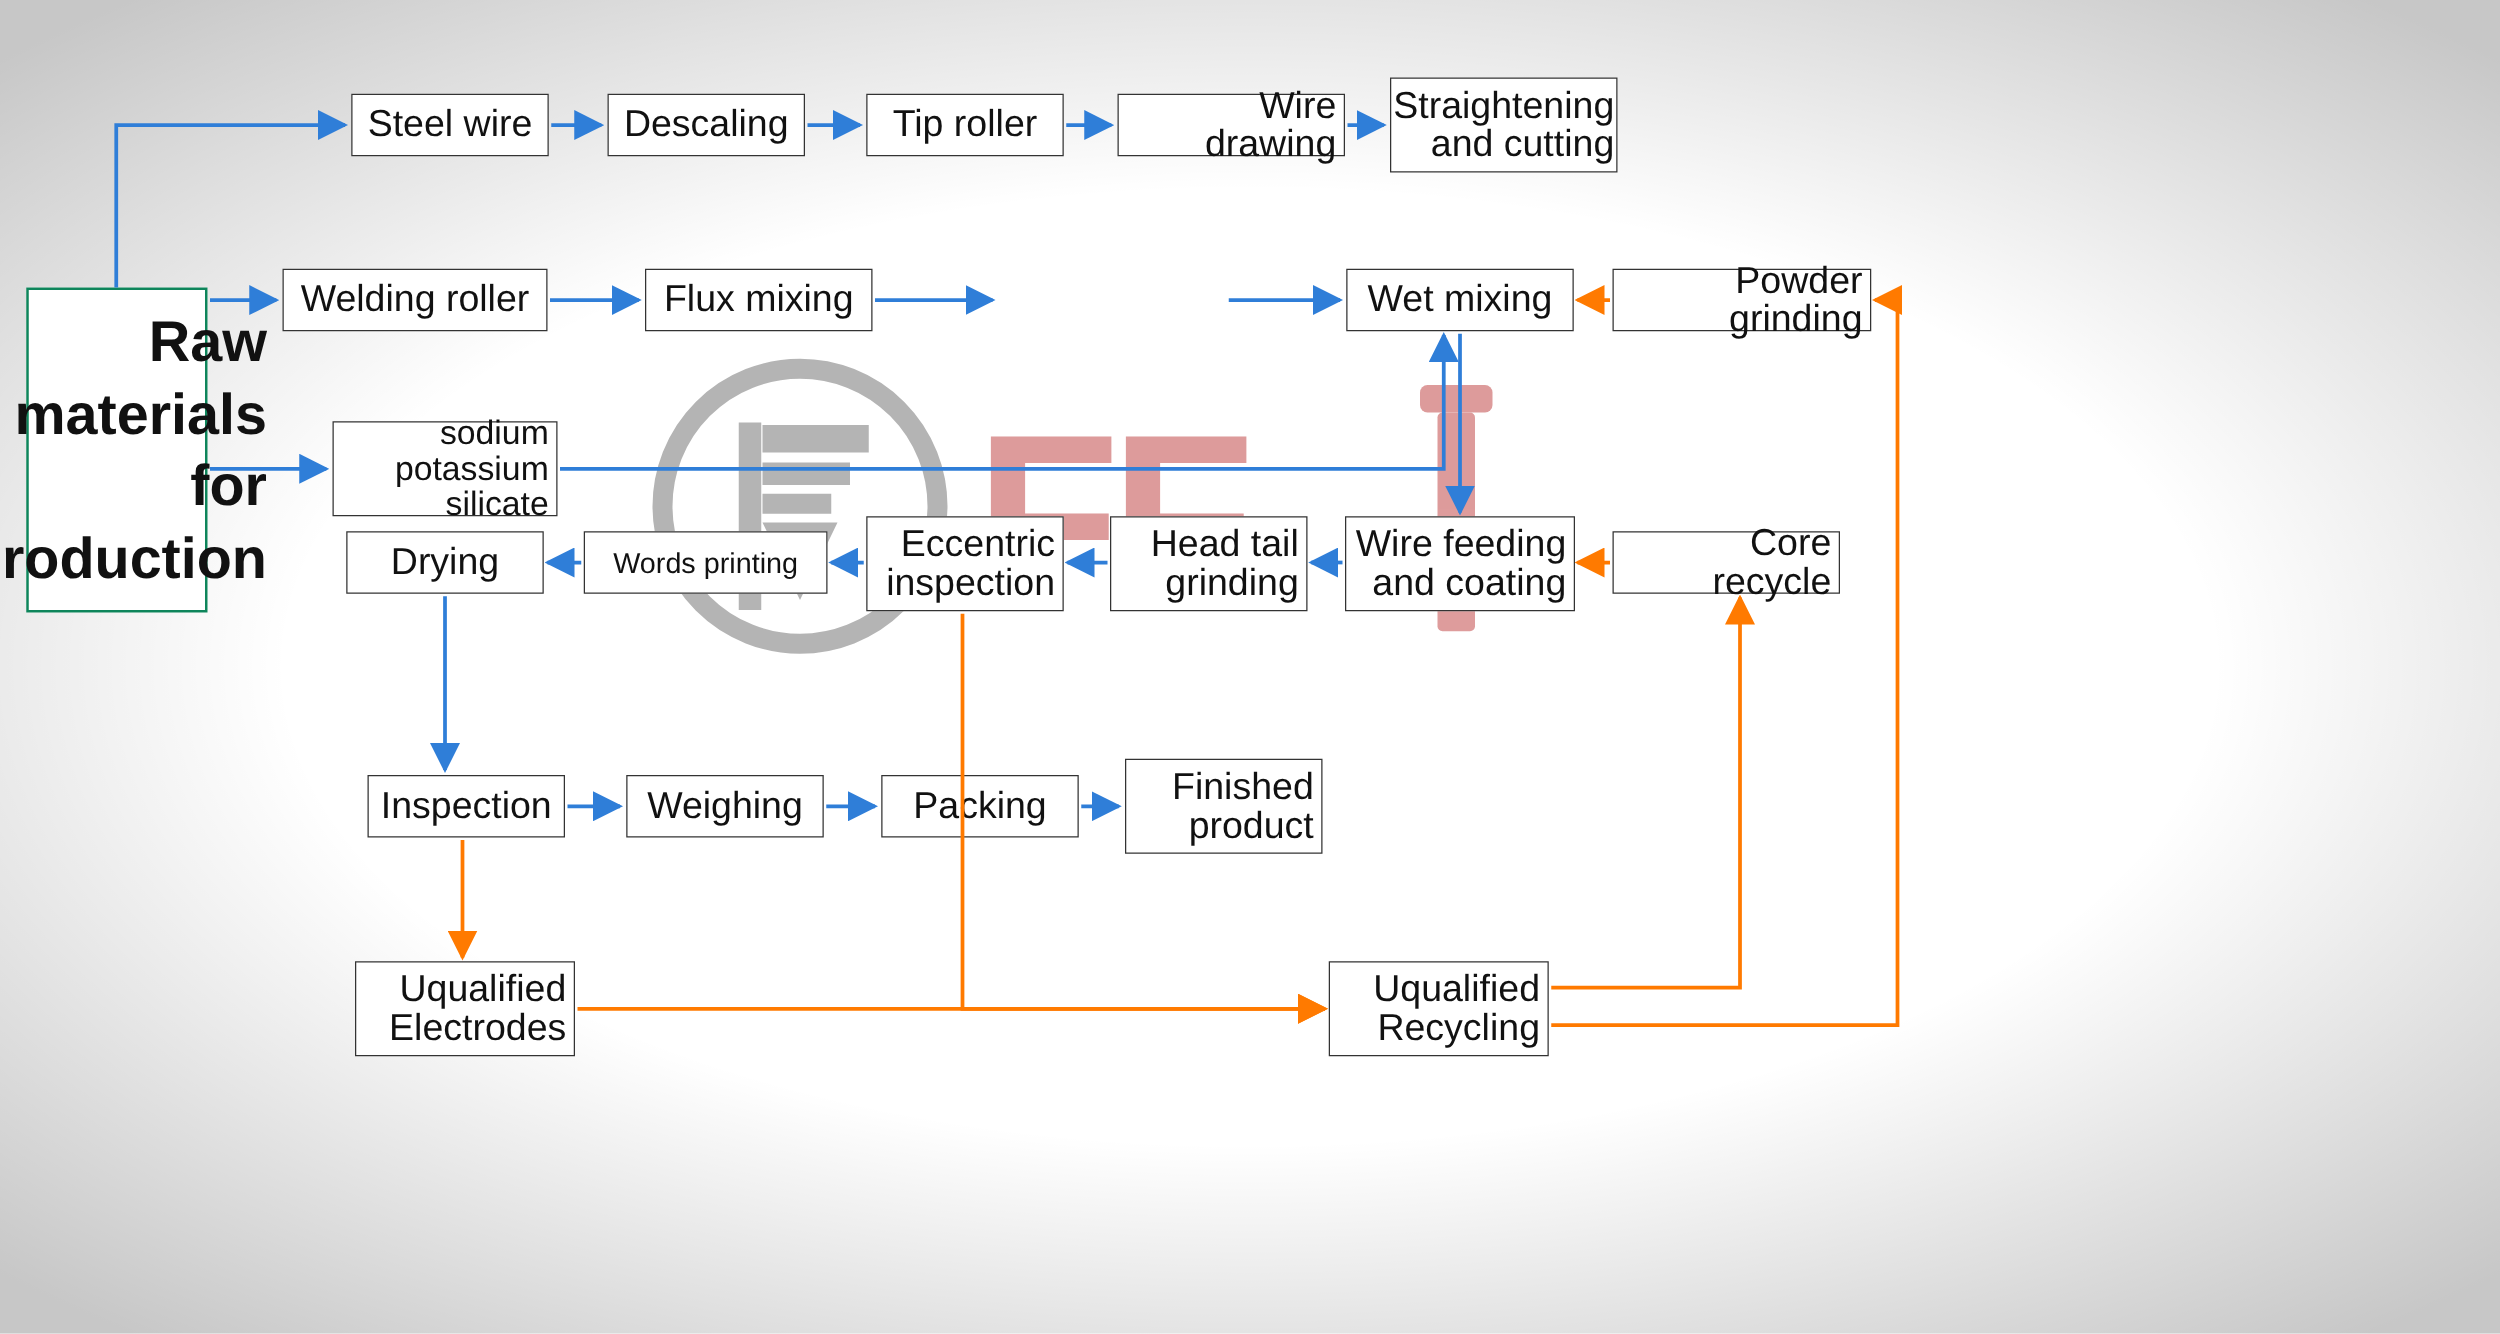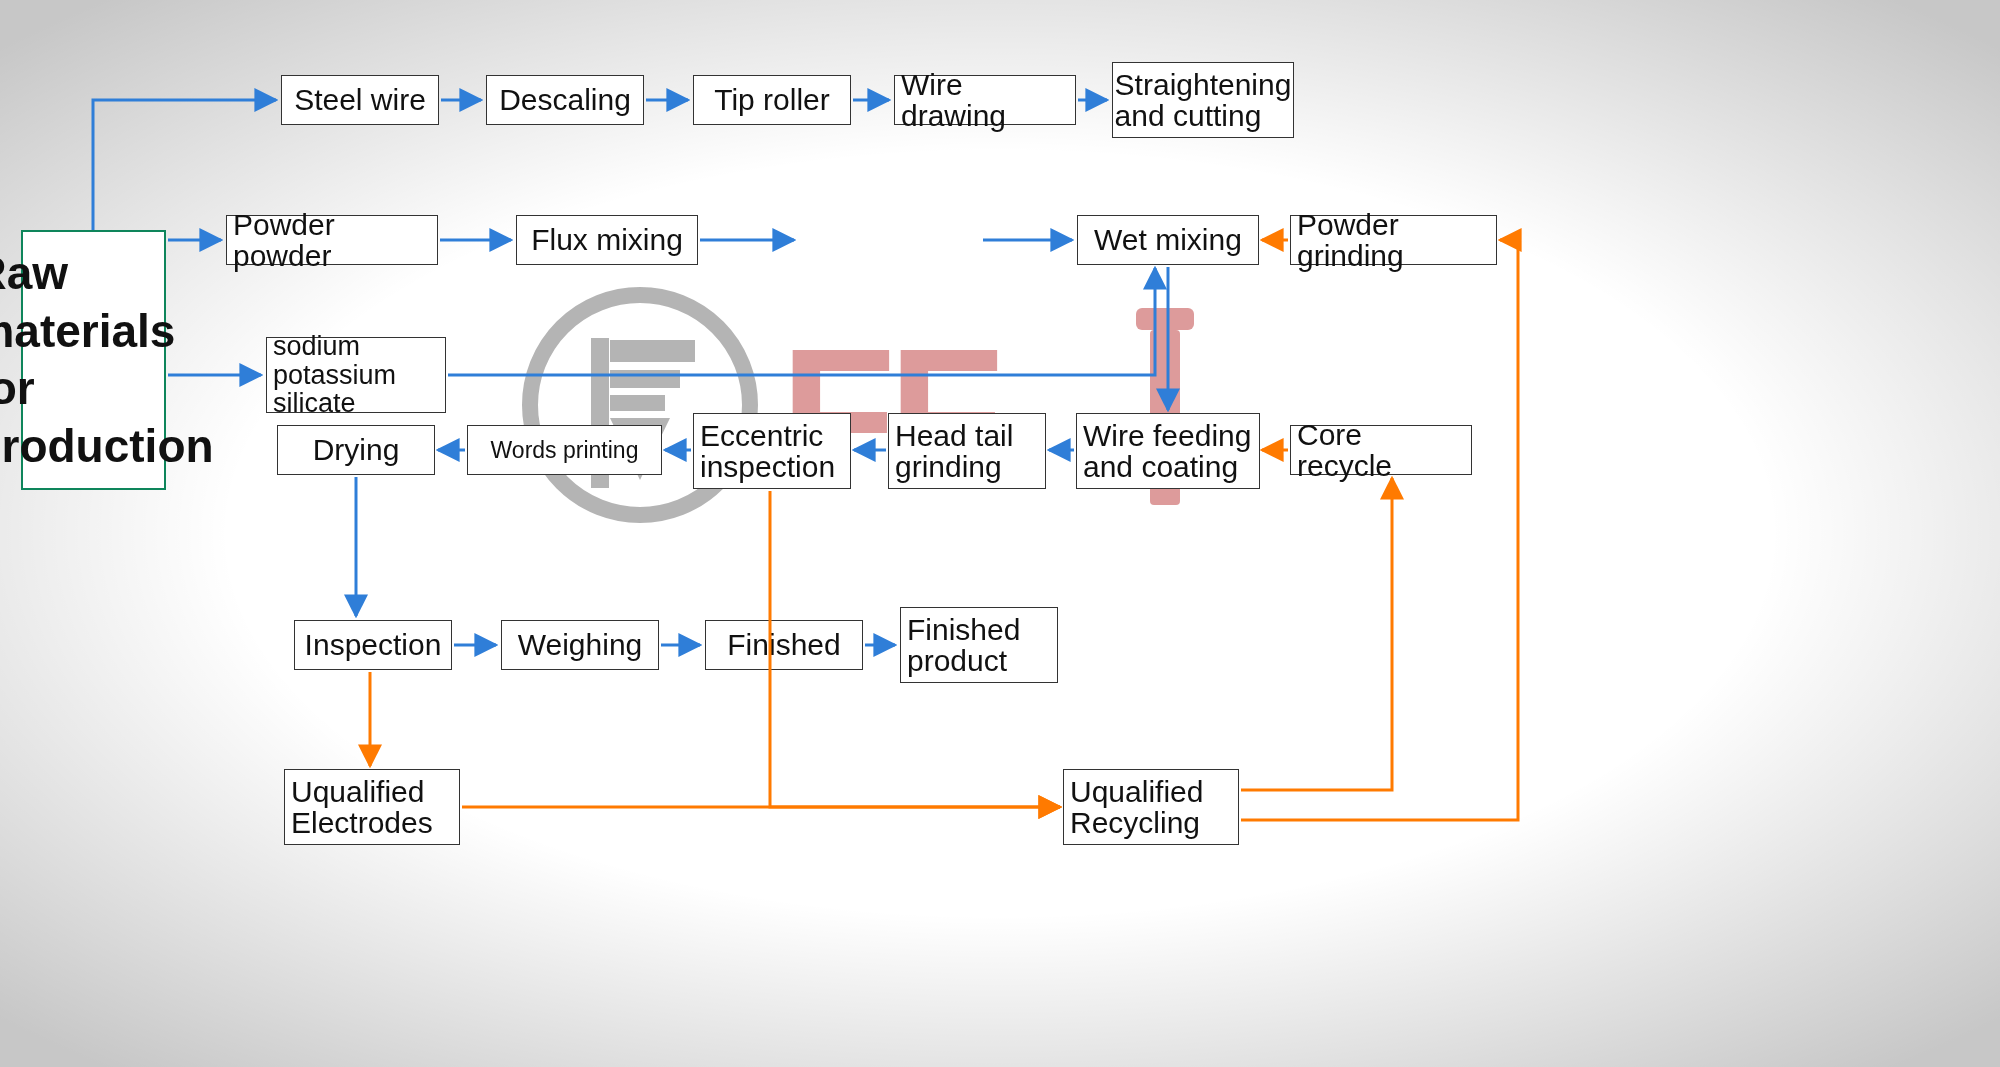--- a/index.html
+++ b/index.html
@@ -1,21 +1,21 @@
 <!DOCTYPE html>
 <html><head>
 <meta charset="utf-8">
 <style>
   html,body{margin:0;padding:0;width:2000px;height:1067px;background:#fff;
     font-family:"Segoe UI",Arial,sans-serif;overflow:hidden;position:relative}
   body::before{content:"";position:absolute;inset:0;pointer-events:none;
     background:radial-gradient(ellipse 70% 65% at 50% 50%,rgba(0,0,0,0) 55%,rgba(0,0,0,.22) 100%)}
   .stage{position:absolute;inset:0}
   .box{position:absolute;border:1.5px solid #333;background:#fff;display:flex;
-    align-items:center;justify-content:center;text-align:left;
+    align-items:center;justify-content:center;text-align:right;
     font-size:30px;line-height:1.05;color:#111;padding:20px 6px;box-sizing:border-box}
   .big{border:2px solid #0e855b;font-size:46px;line-height:1.25;font-weight:700}
   svg{position:absolute;left:0;top:0;width:2000px;height:1067px;overflow:visible}
   .blue{stroke:#2f7ed8;stroke-width:3;fill:none}
   .orange{stroke:#ff7a00;stroke-width:3;fill:none}
   .wm{position:absolute;left:515px;top:280px;pointer-events:none;opacity:.55}
   .wm-txt{position:absolute;left:780px;top:320px;font:900 190px/1 Arial,sans-serif;
     color:#c24a4a;opacity:.55;letter-spacing:-8px;pointer-events:none}
   .nail{position:absolute;left:1150px;top:330px;width:30px;height:175px;
     background:#c24a4a;opacity:.55;border-radius:4px;pointer-events:none}
@@ -40,37 +40,37 @@
 materials
 for
 production</div>
 
   <div class="box" style="left:281px;top:75px;width:158px;height:50px">Steel wire</div>
   <div class="box" style="left:486px;top:75px;width:158px;height:50px">Descaling</div>
   <div class="box" style="left:693px;top:75px;width:158px;height:50px">Tip roller</div>
   <div class="box" style="left:894px;top:75px;width:182px;height:50px">Wire drawing</div>
   <div class="box" style="left:1112px;top:62px;width:182px;height:76px">Straightening and cutting</div>
 
-  <div class="box" style="left:226px;top:215px;width:212px;height:50px">Powder powder</div>
+  <div class="box" style="left:226px;top:215px;width:212px;height:50px">Welding roller</div>
   <div class="box" style="left:516px;top:215px;width:182px;height:50px">Flux mixing</div>
   <div class="box" style="left:1077px;top:215px;width:182px;height:50px">Wet mixing</div>
   <div class="box" style="left:1290px;top:215px;width:207px;height:50px">Powder grinding</div>
 
   <div class="box" style="left:266px;top:337px;width:180px;height:76px;font-size:27px">sodium potassium silicate</div>
 
   <div class="box" style="left:277px;top:425px;width:158px;height:50px">Drying</div>
   <div class="box" style="left:467px;top:425px;width:195px;height:50px;font-size:23px">Words printing</div>
   <div class="box" style="left:693px;top:413px;width:158px;height:76px">Eccentric inspection</div>
   <div class="box" style="left:888px;top:413px;width:158px;height:76px">Head tail grinding</div>
   <div class="box" style="left:1076px;top:413px;width:184px;height:76px">Wire feeding and coating</div>
   <div class="box" style="left:1290px;top:425px;width:182px;height:50px">Core recycle</div>
 
   <div class="box" style="left:294px;top:620px;width:158px;height:50px">Inspection</div>
   <div class="box" style="left:501px;top:620px;width:158px;height:50px">Weighing</div>
-  <div class="box" style="left:705px;top:620px;width:158px;height:50px">Finished</div>
+  <div class="box" style="left:705px;top:620px;width:158px;height:50px">Packing</div>
   <div class="box" style="left:900px;top:607px;width:158px;height:76px">Finished product</div>
 
   <div class="box" style="left:284px;top:769px;width:176px;height:76px">Uqualified Electrodes</div>
   <div class="box" style="left:1063px;top:769px;width:176px;height:76px">Uqualified Recycling</div>
 
   <svg>
     <defs>
       <marker id="ab" viewBox="0 0 10 10" refX="9" refY="5" markerWidth="8" markerHeight="8" orient="auto">
         <path d="M0 0 L10 5 L0 10 z" fill="#2f7ed8"></path>
         </marker>

